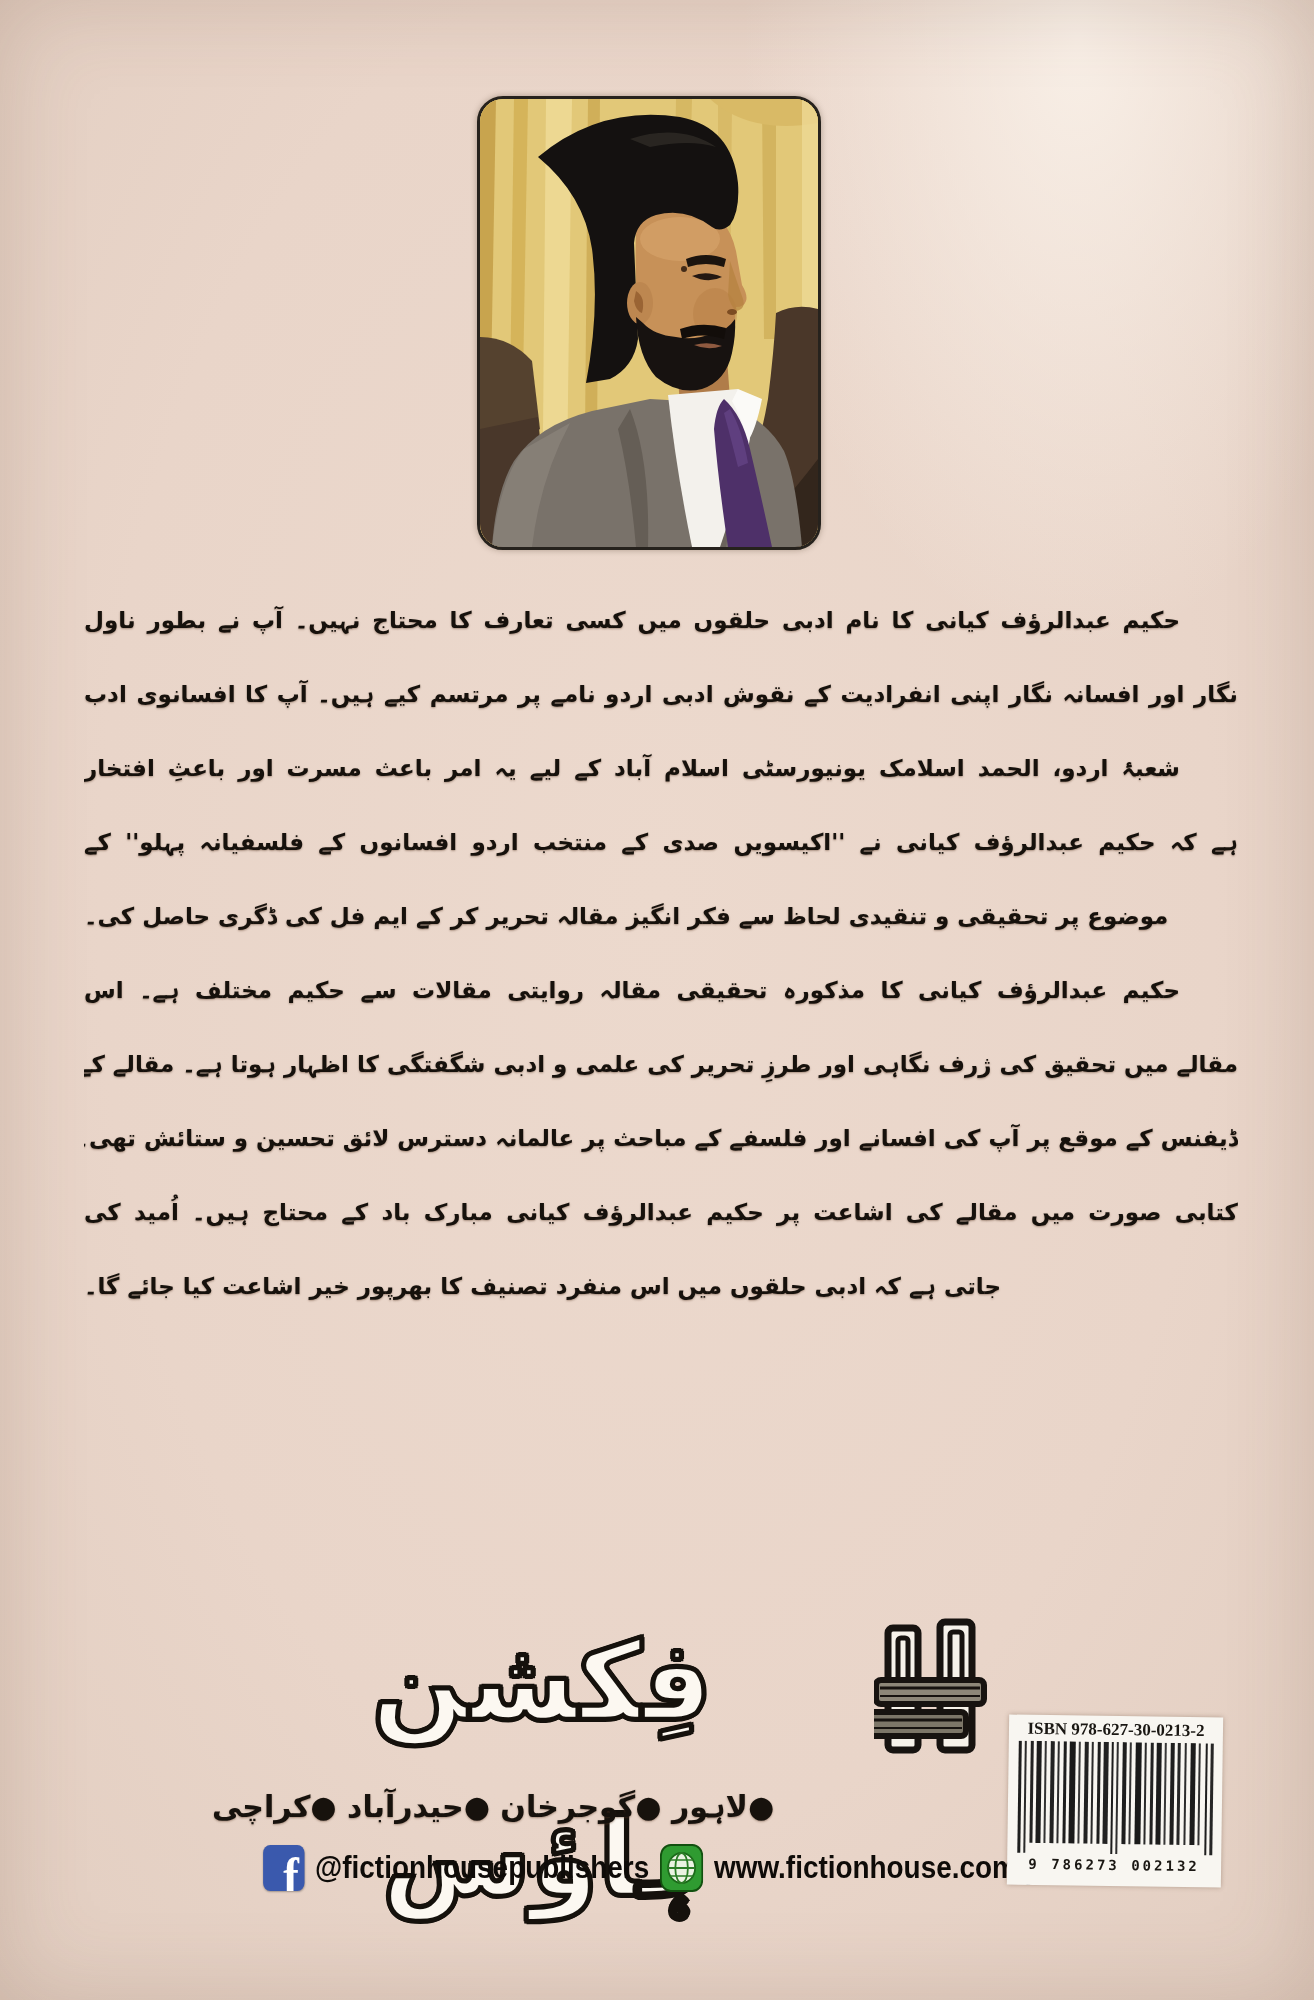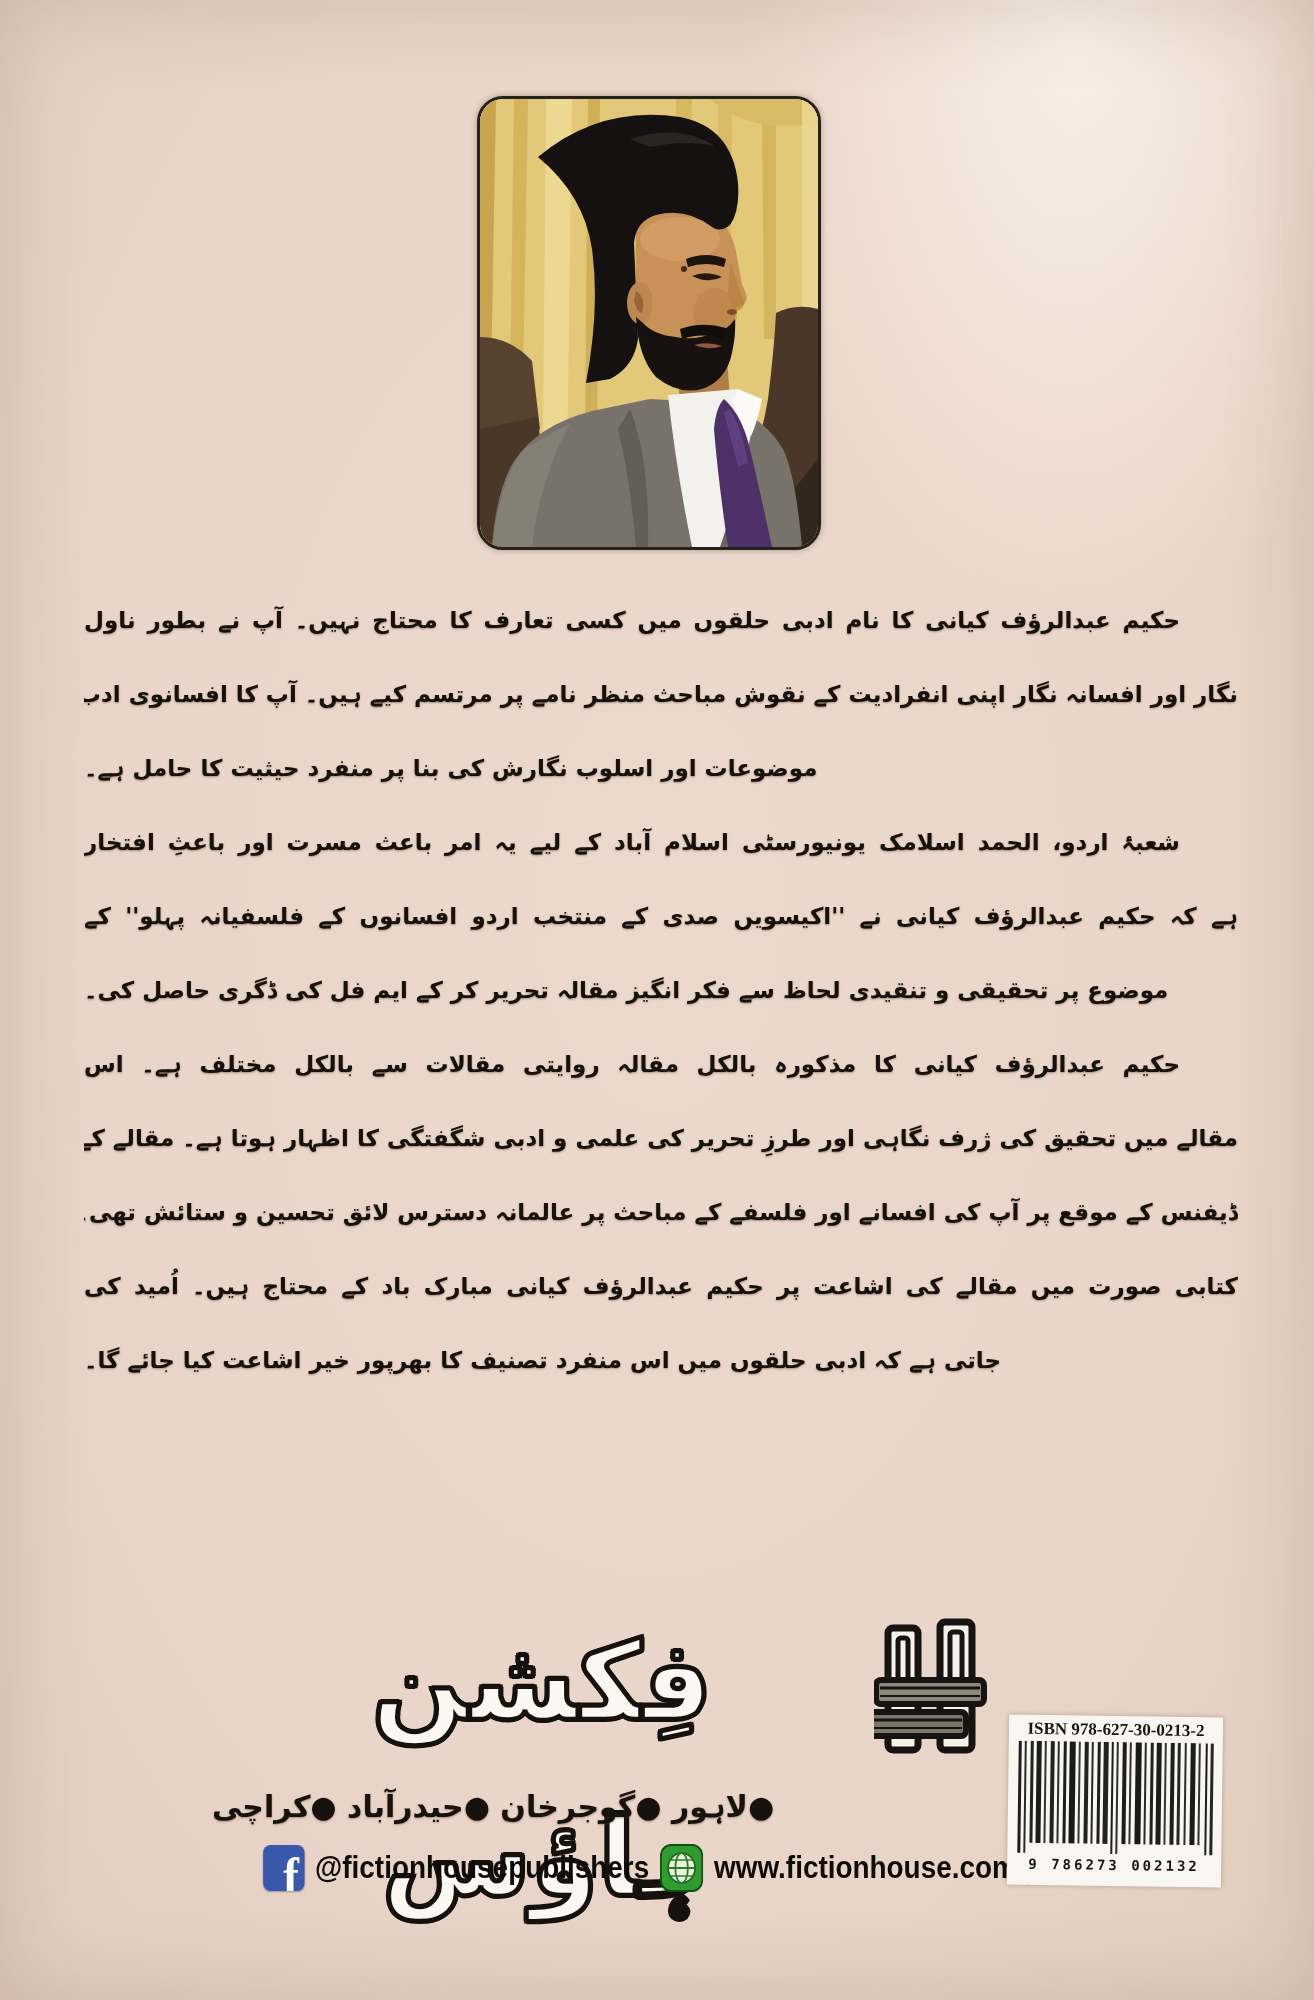--- a/index.html
+++ b/index.html
@@ -137,30 +137,29 @@
       <path d="M258,290 L282,300 Q276,330 268,342 Q260,316 252,302 Z" fill="#fbfaf7"></path>
 
       <path d="M244,300 Q262,316 270,350 Q280,392 292,448 L248,448 Q238,380 234,330 Q236,308 244,300 Z" fill="#4e3069"></path>
       <path d="M250,310 Q262,330 268,364 L258,368 Q250,336 244,314 Z" fill="#6b4a8e" opacity=".6"></path>
     </svg>
   </div>
 
   <div class="blurb">
     <div>
       <div class="line first">حکیم عبدالرؤف کیانی کا نام ادبی حلقوں میں کسی تعارف کا محتاج نہیں۔ آپ نے بطور ناول</div>
-      <div class="line mid">نگار اور افسانہ نگار اپنی انفرادیت کے نقوش مباحث منظر نامے پر مرتسم کیے ہیں۔ آپ کا افسانوی ادب</div>
-      <div class="line last">موضوعات اور اسلوب نگارش کی بنا پر منفرد حیثیت کا حامل ہے۔</div>
+      <div class="line mid">نگار اور افسانہ نگار اپنی انفرادیت کے نقوش ادبی اردو نامے پر مرتسم کیے ہیں۔ آپ کا افسانوی ادب</div>
     </div>
     <div>
       <div class="line first">شعبۂ اردو، الحمد اسلامک یونیورسٹی اسلام آباد کے لیے یہ امر باعث مسرت اور باعثِ افتخار</div>
       <div class="line mid">ہے کہ حکیم عبدالرؤف کیانی نے ''اکیسویں صدی کے منتخب اردو افسانوں کے فلسفیانہ پہلو'' کے</div>
       <div class="line last">موضوع پر تحقیقی و تنقیدی لحاظ سے فکر انگیز مقالہ تحریر کر کے ایم فل کی ڈگری حاصل کی۔</div>
     </div>
     <div>
-      <div class="line first">حکیم عبدالرؤف کیانی کا مذکورہ بالکل مقالہ روایتی مقالات سے بالکل مختلف ہے۔ اس</div>
+      <div class="line first">حکیم عبدالرؤف کیانی کا مذکورہ تحقیقی مقالہ روایتی مقالات سے حکیم مختلف ہے۔ اس</div>
       <div class="line mid">مقالے میں تحقیق کی ژرف نگاہی اور طرزِ تحریر کی علمی و ادبی شگفتگی کا اظہار ہوتا ہے۔ مقالے کے</div>
       <div class="line mid">ڈیفنس کے موقع پر آپ کی افسانے اور فلسفے کے مباحث پر عالمانہ دسترس لائق تحسین و ستائش تھی۔</div>
     </div>
     <div>
       <div class="line mid">کتابی صورت میں مقالے کی اشاعت پر حکیم عبدالرؤف کیانی مبارک باد کے محتاج ہیں۔ اُمید کی</div>
       <div class="line last">جاتی ہے کہ ادبی حلقوں میں اس منفرد تصنیف کا بھرپور خیر اشاعت کیا جائے گا۔</div>
     </div>
   </div>
 
 

